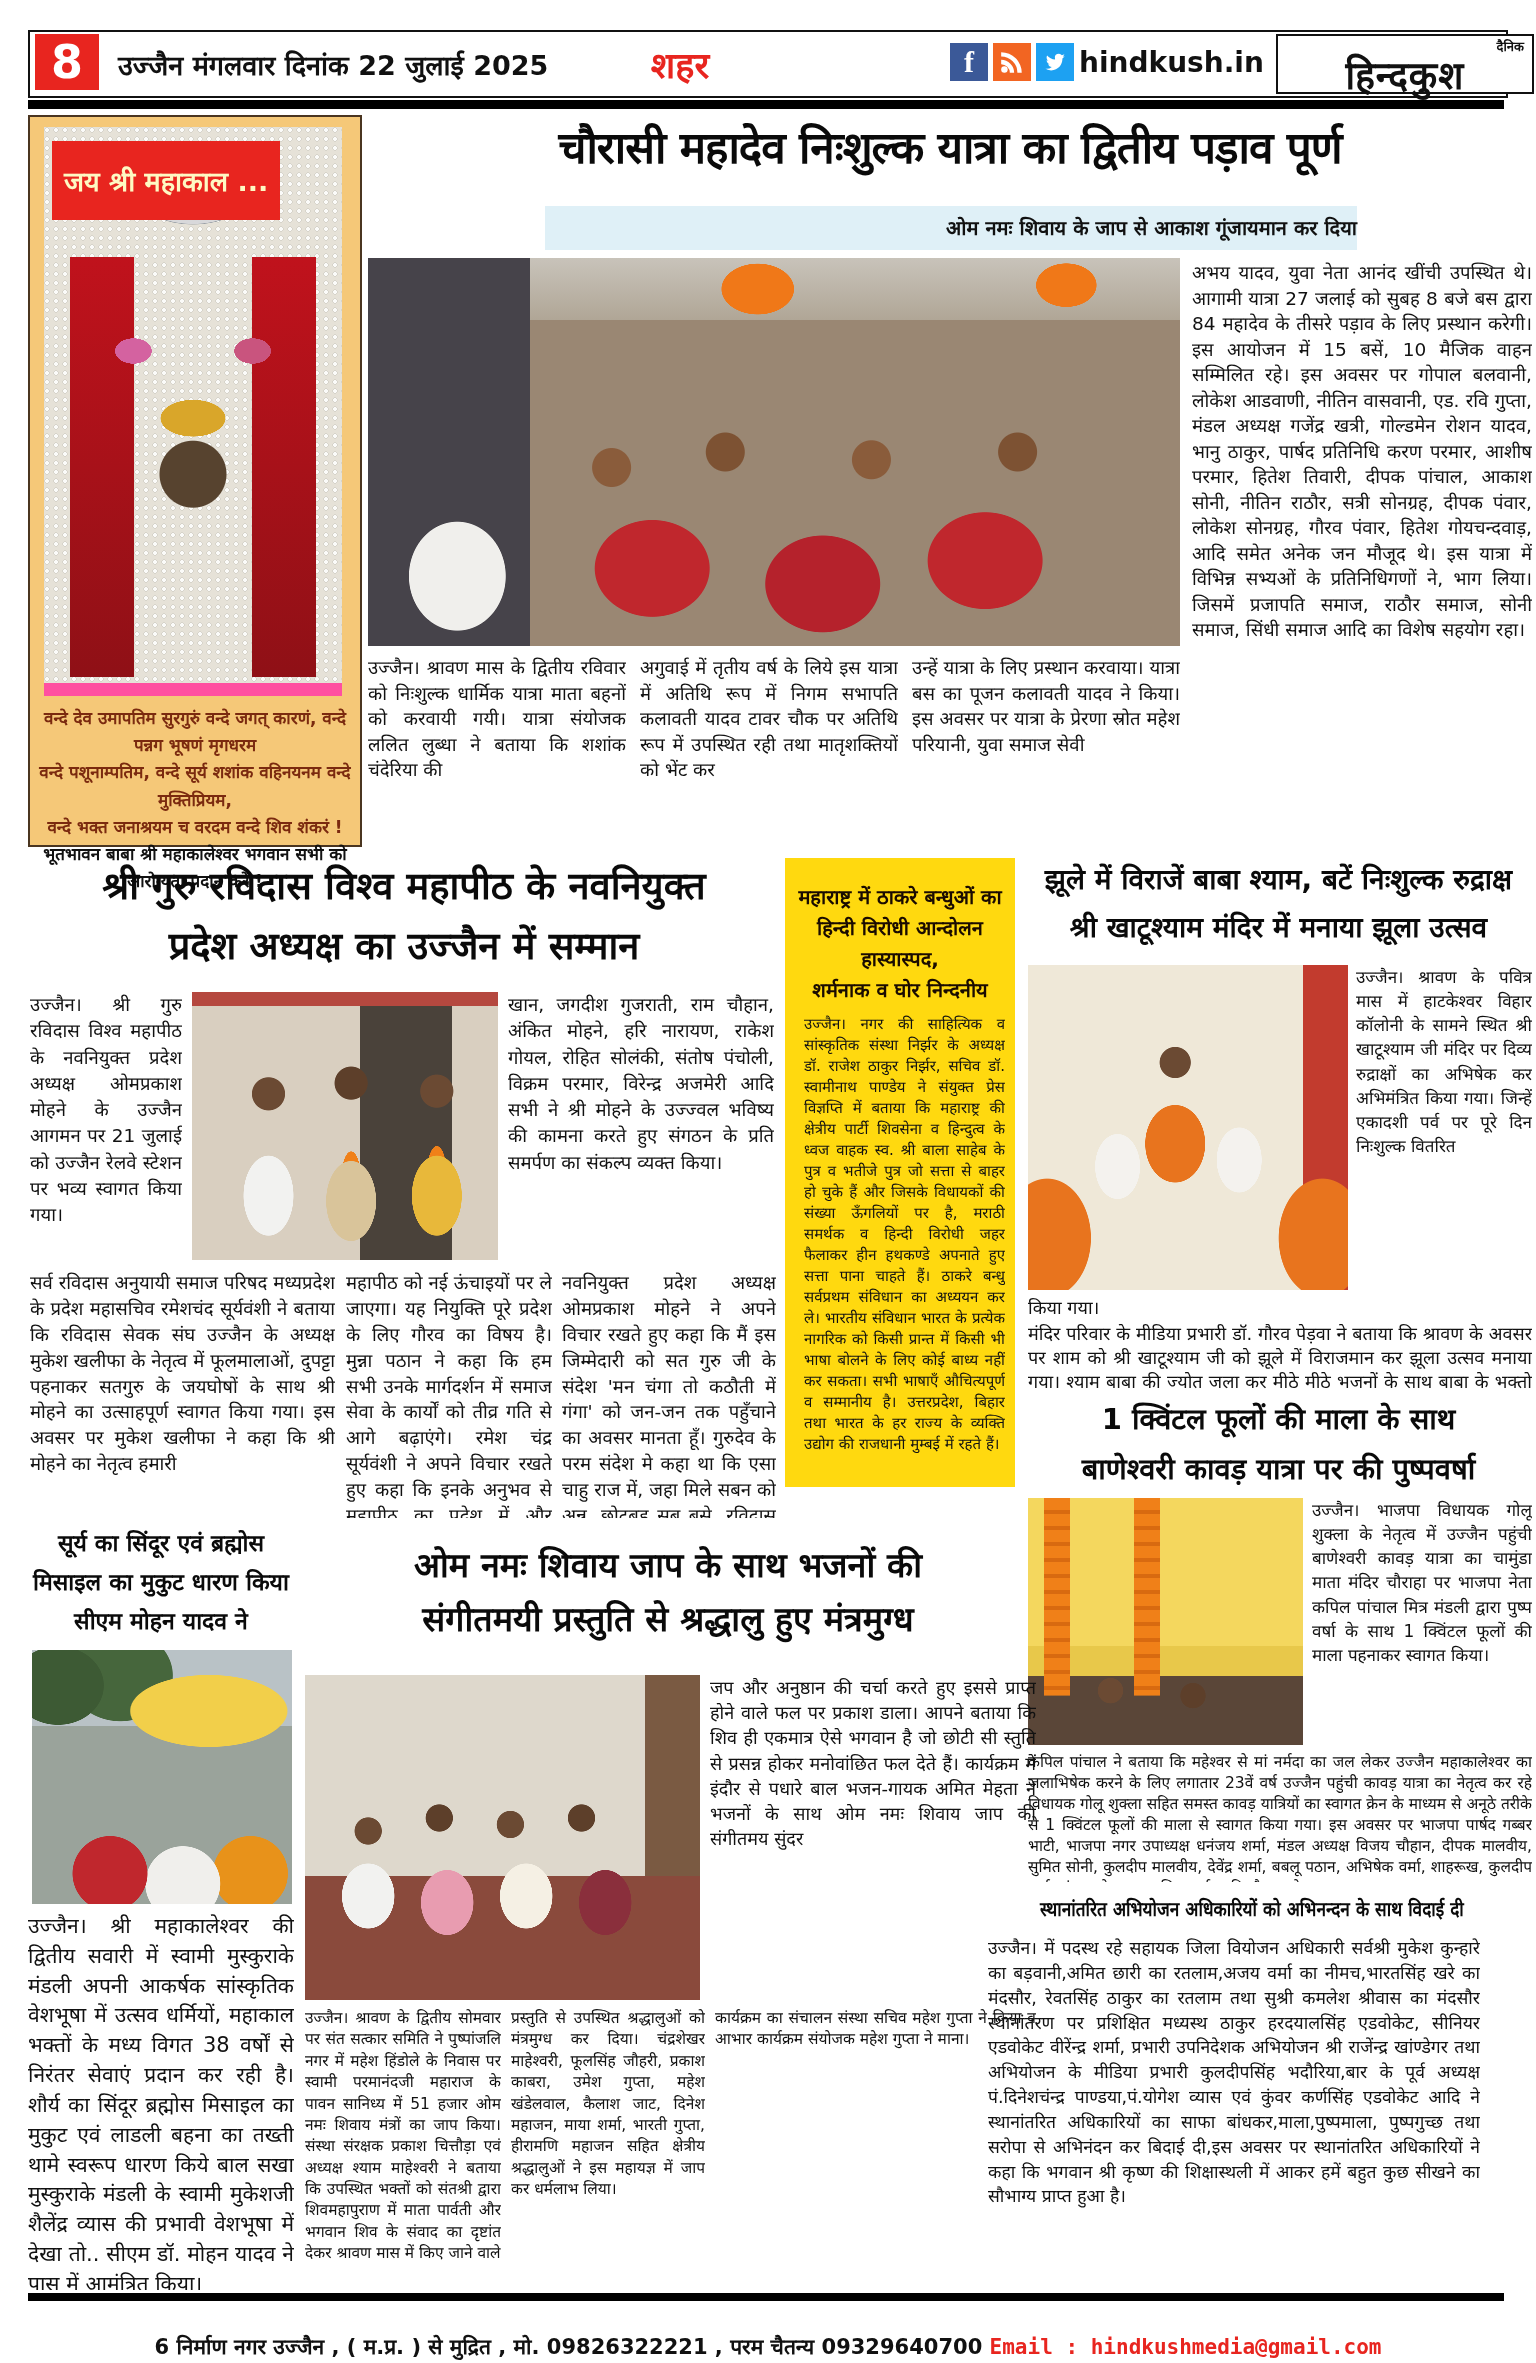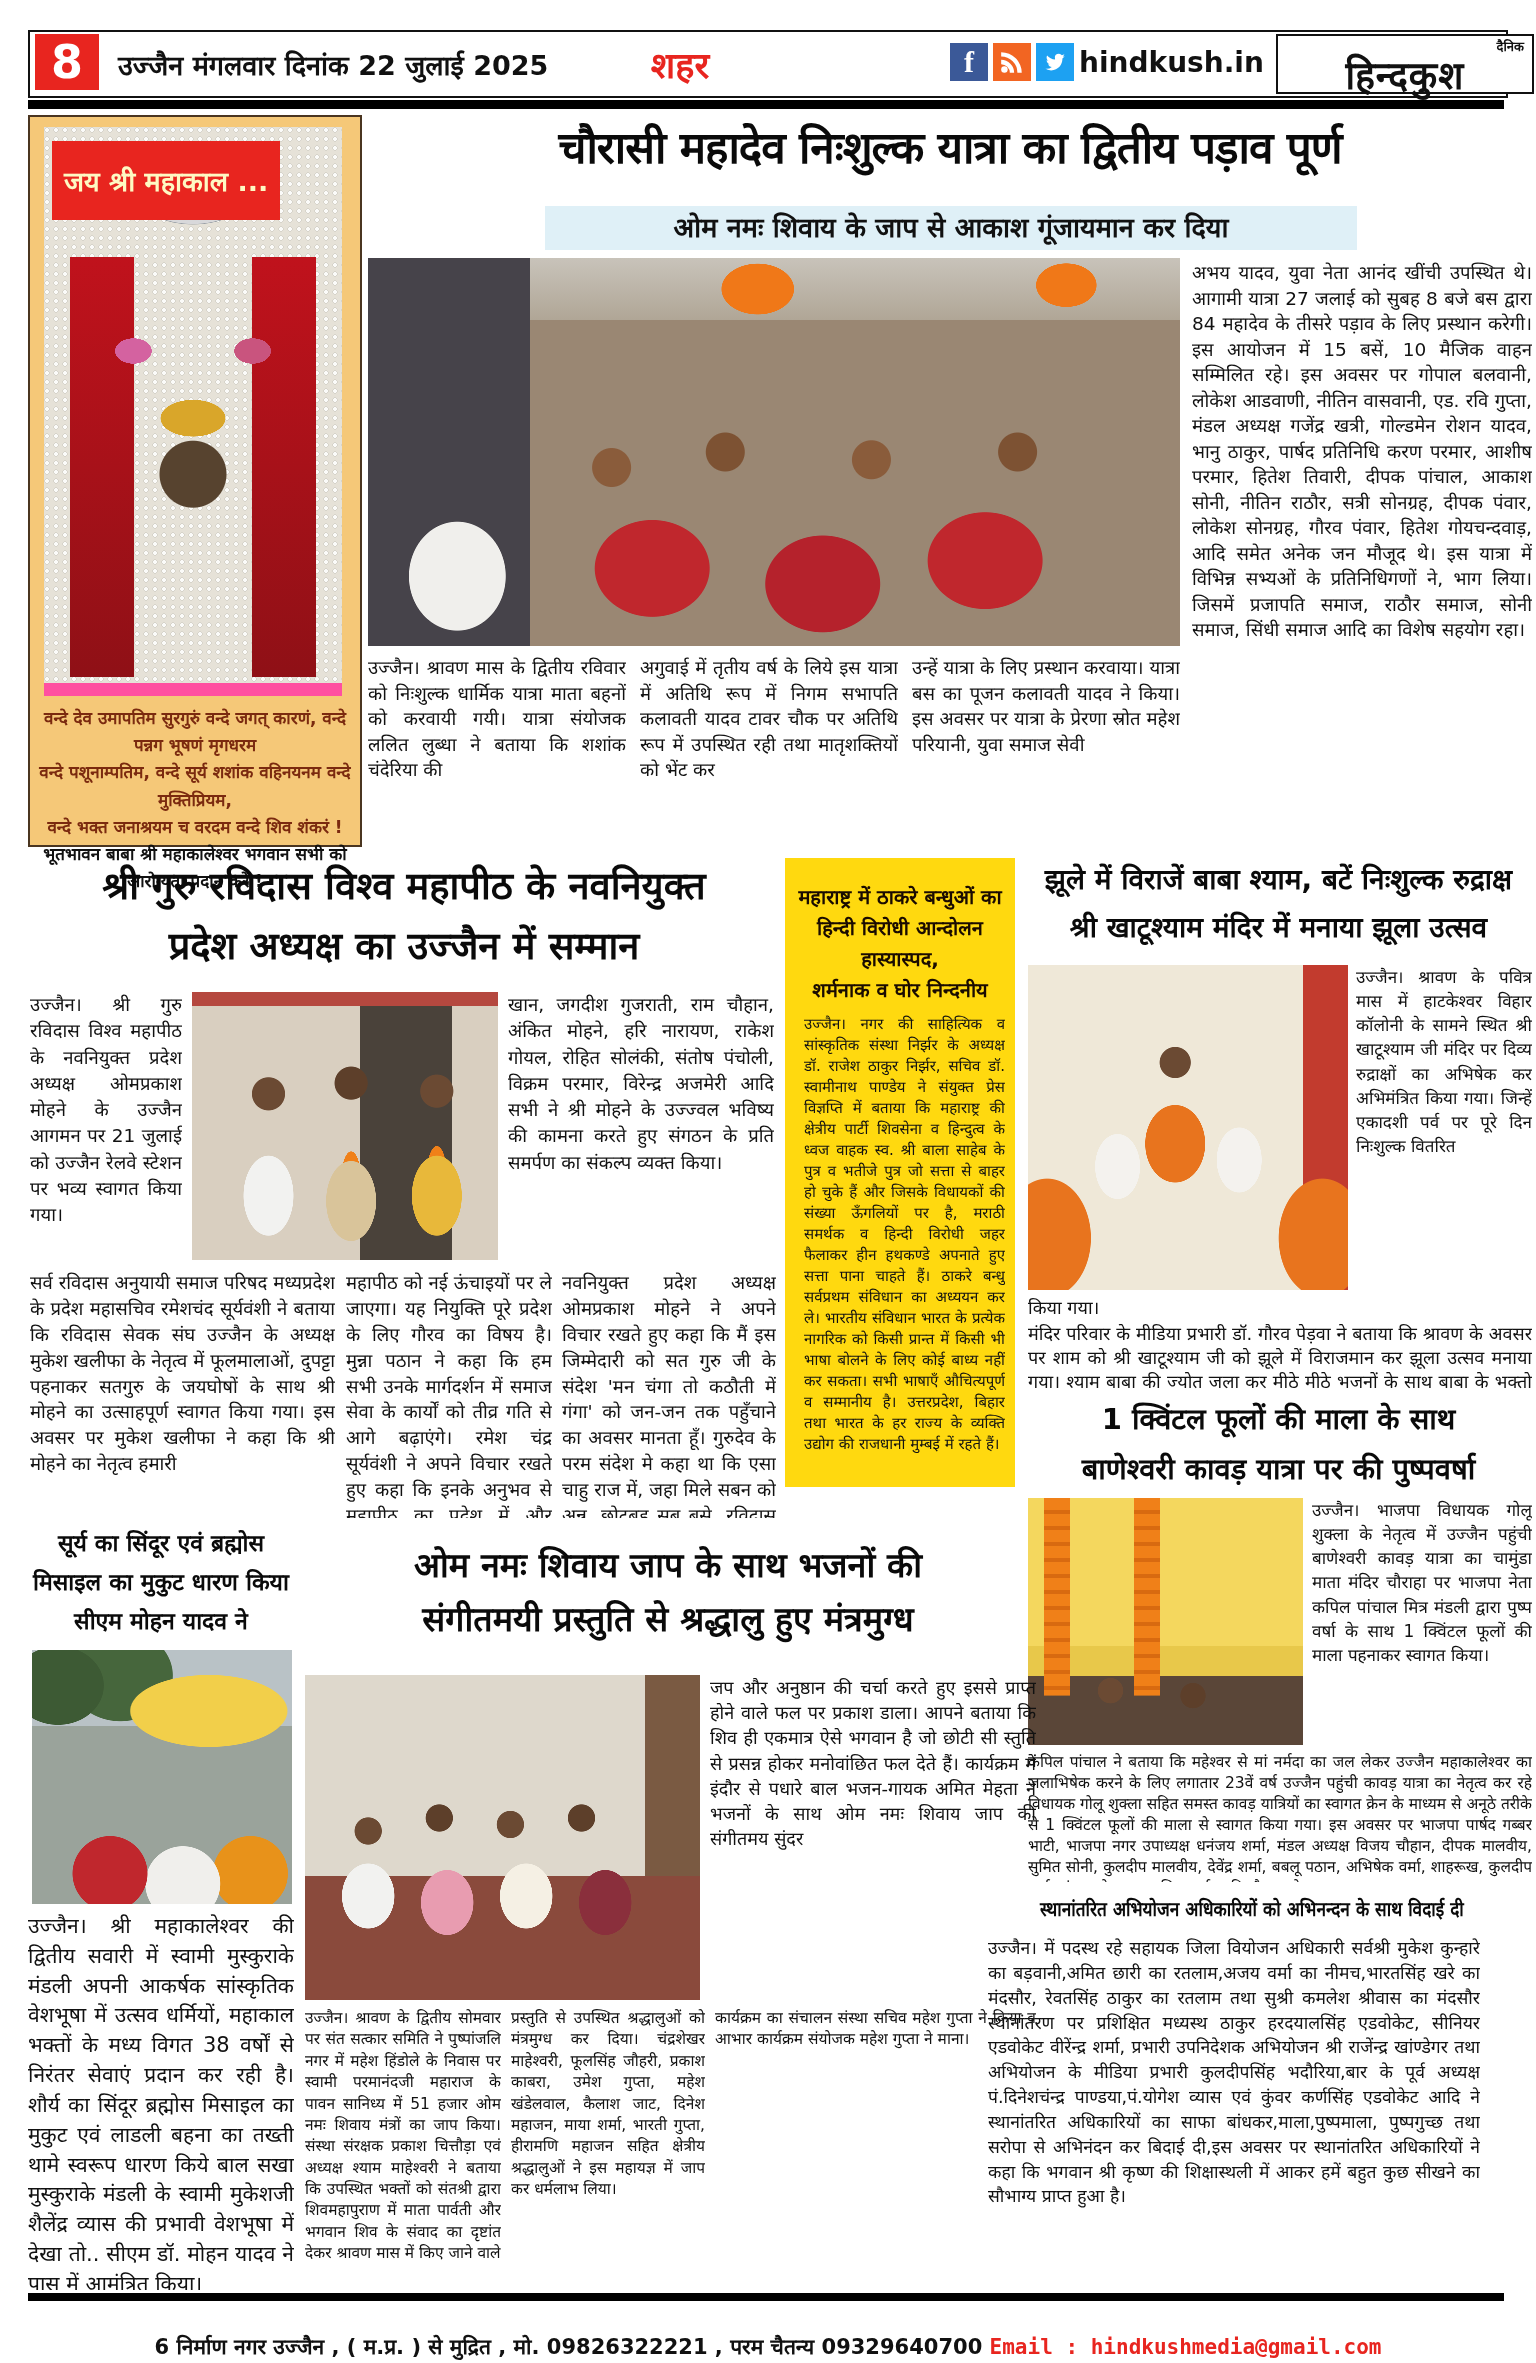--- a/index.html
+++ b/index.html
@@ -24,21 +24,21 @@
   .siteurl{font-size:28px;font-weight:700;color:#111;text-decoration:none;}
   .logobox{left:1246px;top:2px;width:254px;height:56px;border:2px solid #111;background:#fff;}
   .logosuper{position:absolute;right:8px;top:1px;font-size:13px;font-weight:700;}
   .logotext{position:absolute;left:0;right:0;top:12px;text-align:center;font-size:37px;font-weight:900;
             letter-spacing:1px;transform:scaleY(1.05);}
   .toprule{left:28px;top:100px;width:1476px;height:9px;background:#000;}
 
   
   .headline-main{left:372px;top:114px;width:1156px;font-size:44px;line-height:1.55;letter-spacing:-1px;}
   .subheadline{left:545px;top:206px;width:812px;height:44px;background:#dff0f7;
-               font-size:27px;font-weight:700;line-height:44px;}
+               font-size:20px;font-weight:700;line-height:44px;text-align:right;}
   .mainphoto{left:368px;top:258px;width:812px;height:388px;background-color:#9a8773;
      background-image:
        radial-gradient(circle 20px at 30% 54%, #8a5c3b 0 95%, transparent 100%),
        radial-gradient(circle 20px at 44% 50%, #7d5233 0 95%, transparent 100%),
        radial-gradient(circle 20px at 62% 52%, #8a5c3b 0 95%, transparent 100%),
        radial-gradient(circle 20px at 80% 50%, #7d5233 0 95%, transparent 100%),
        radial-gradient(ellipse 60px 42px at 48% 8%, #f07818 0 60%, transparent 61%),
        radial-gradient(ellipse 50px 36px at 86% 7%, #f07818 0 60%, transparent 61%),
        radial-gradient(ellipse 95px 80px at 35% 80%, #c0272d 0 60%, transparent 61%),
        radial-gradient(ellipse 95px 80px at 56% 84%, #b5222c 0 60%, transparent 61%),

